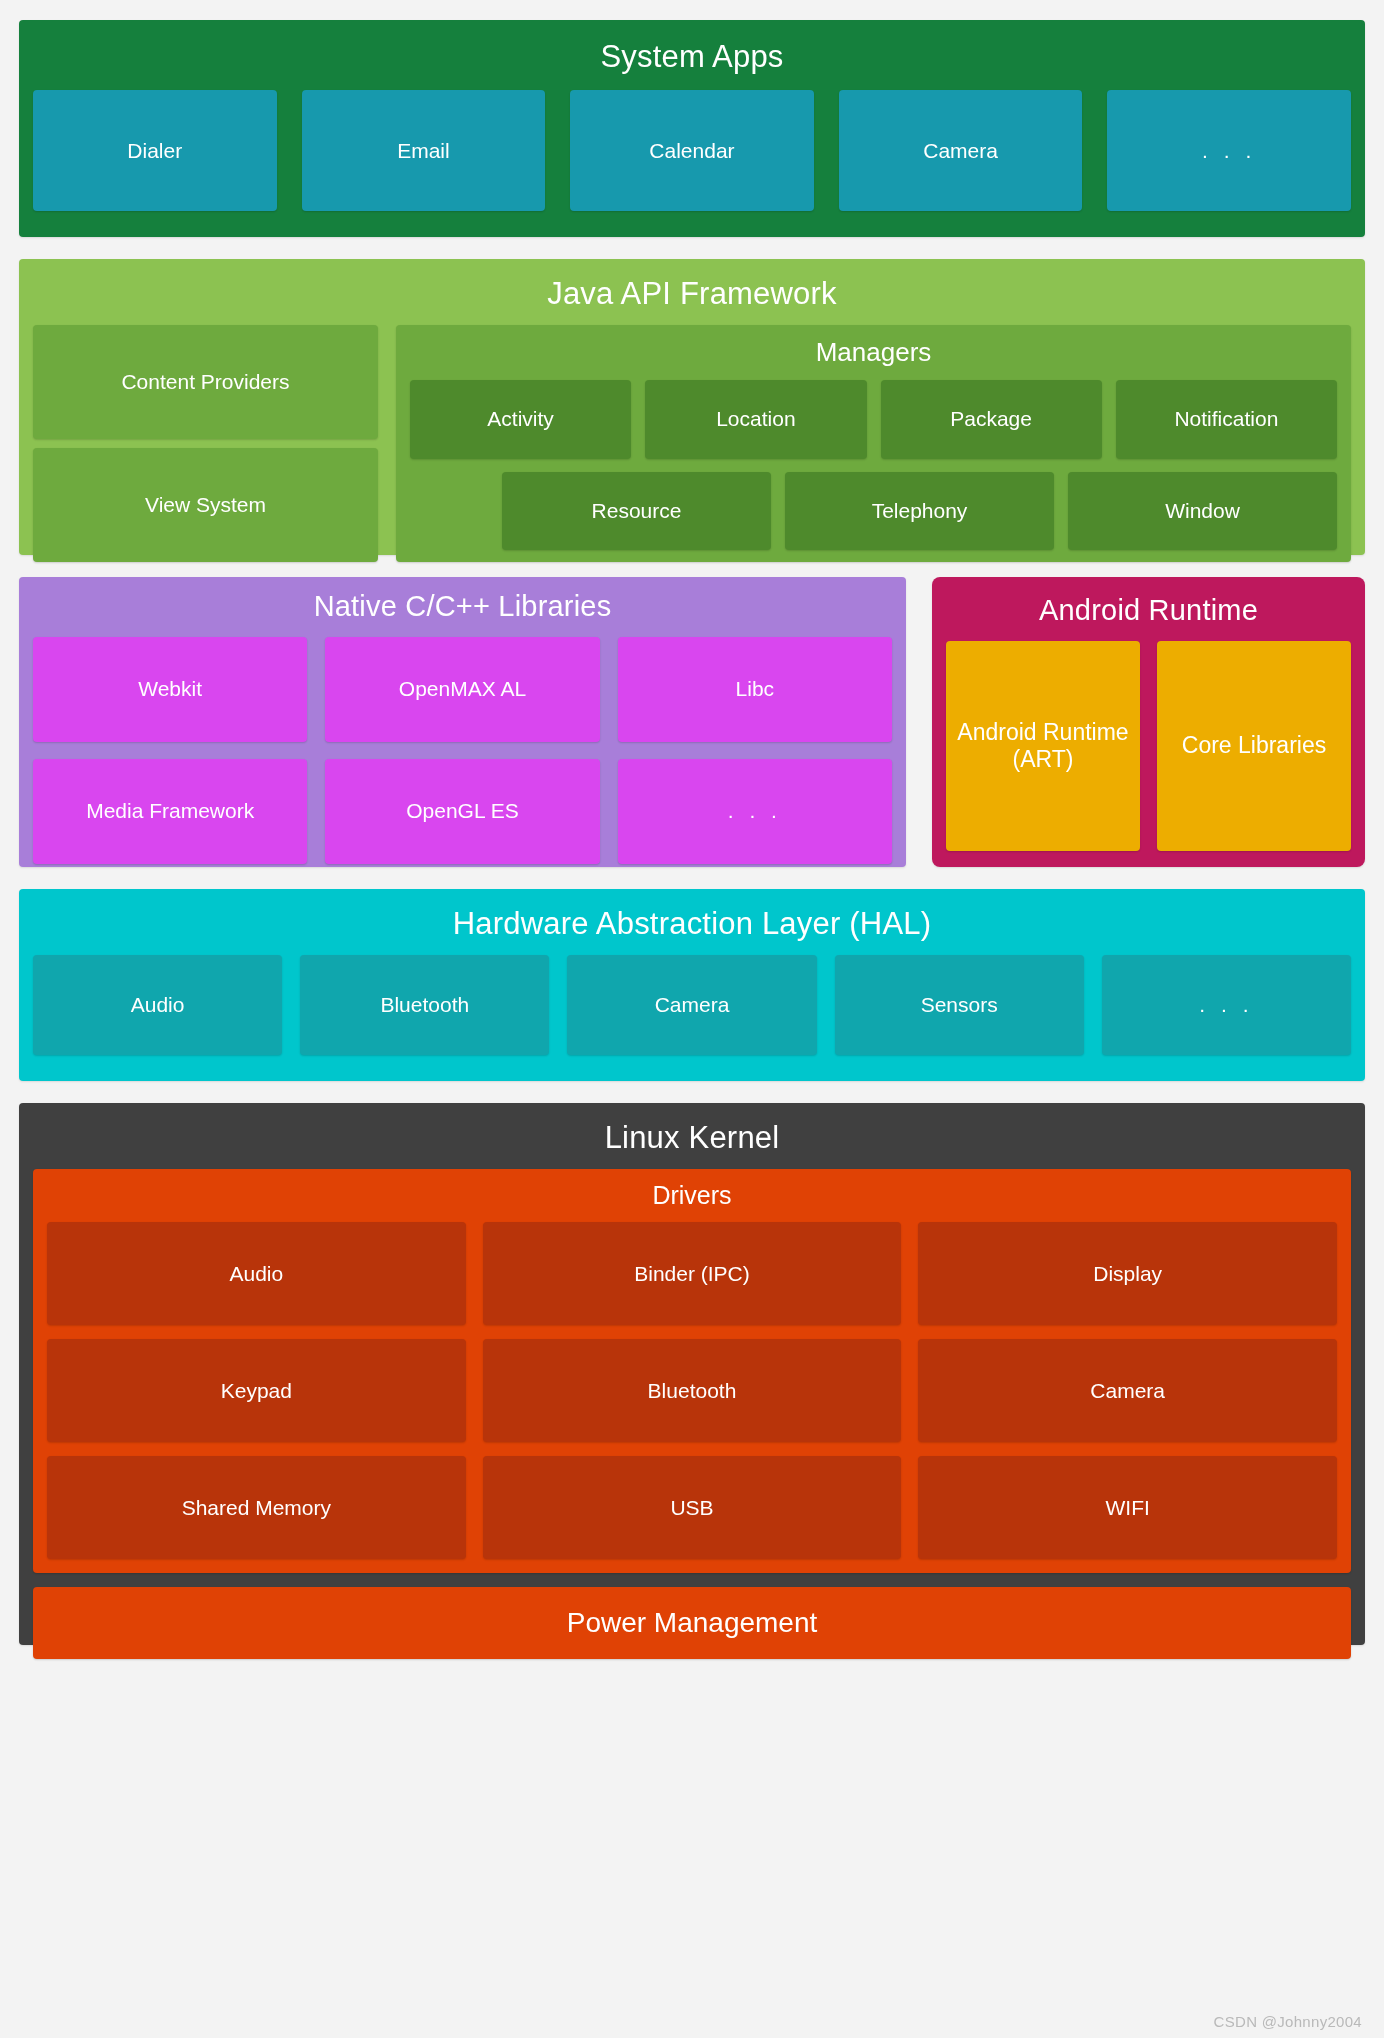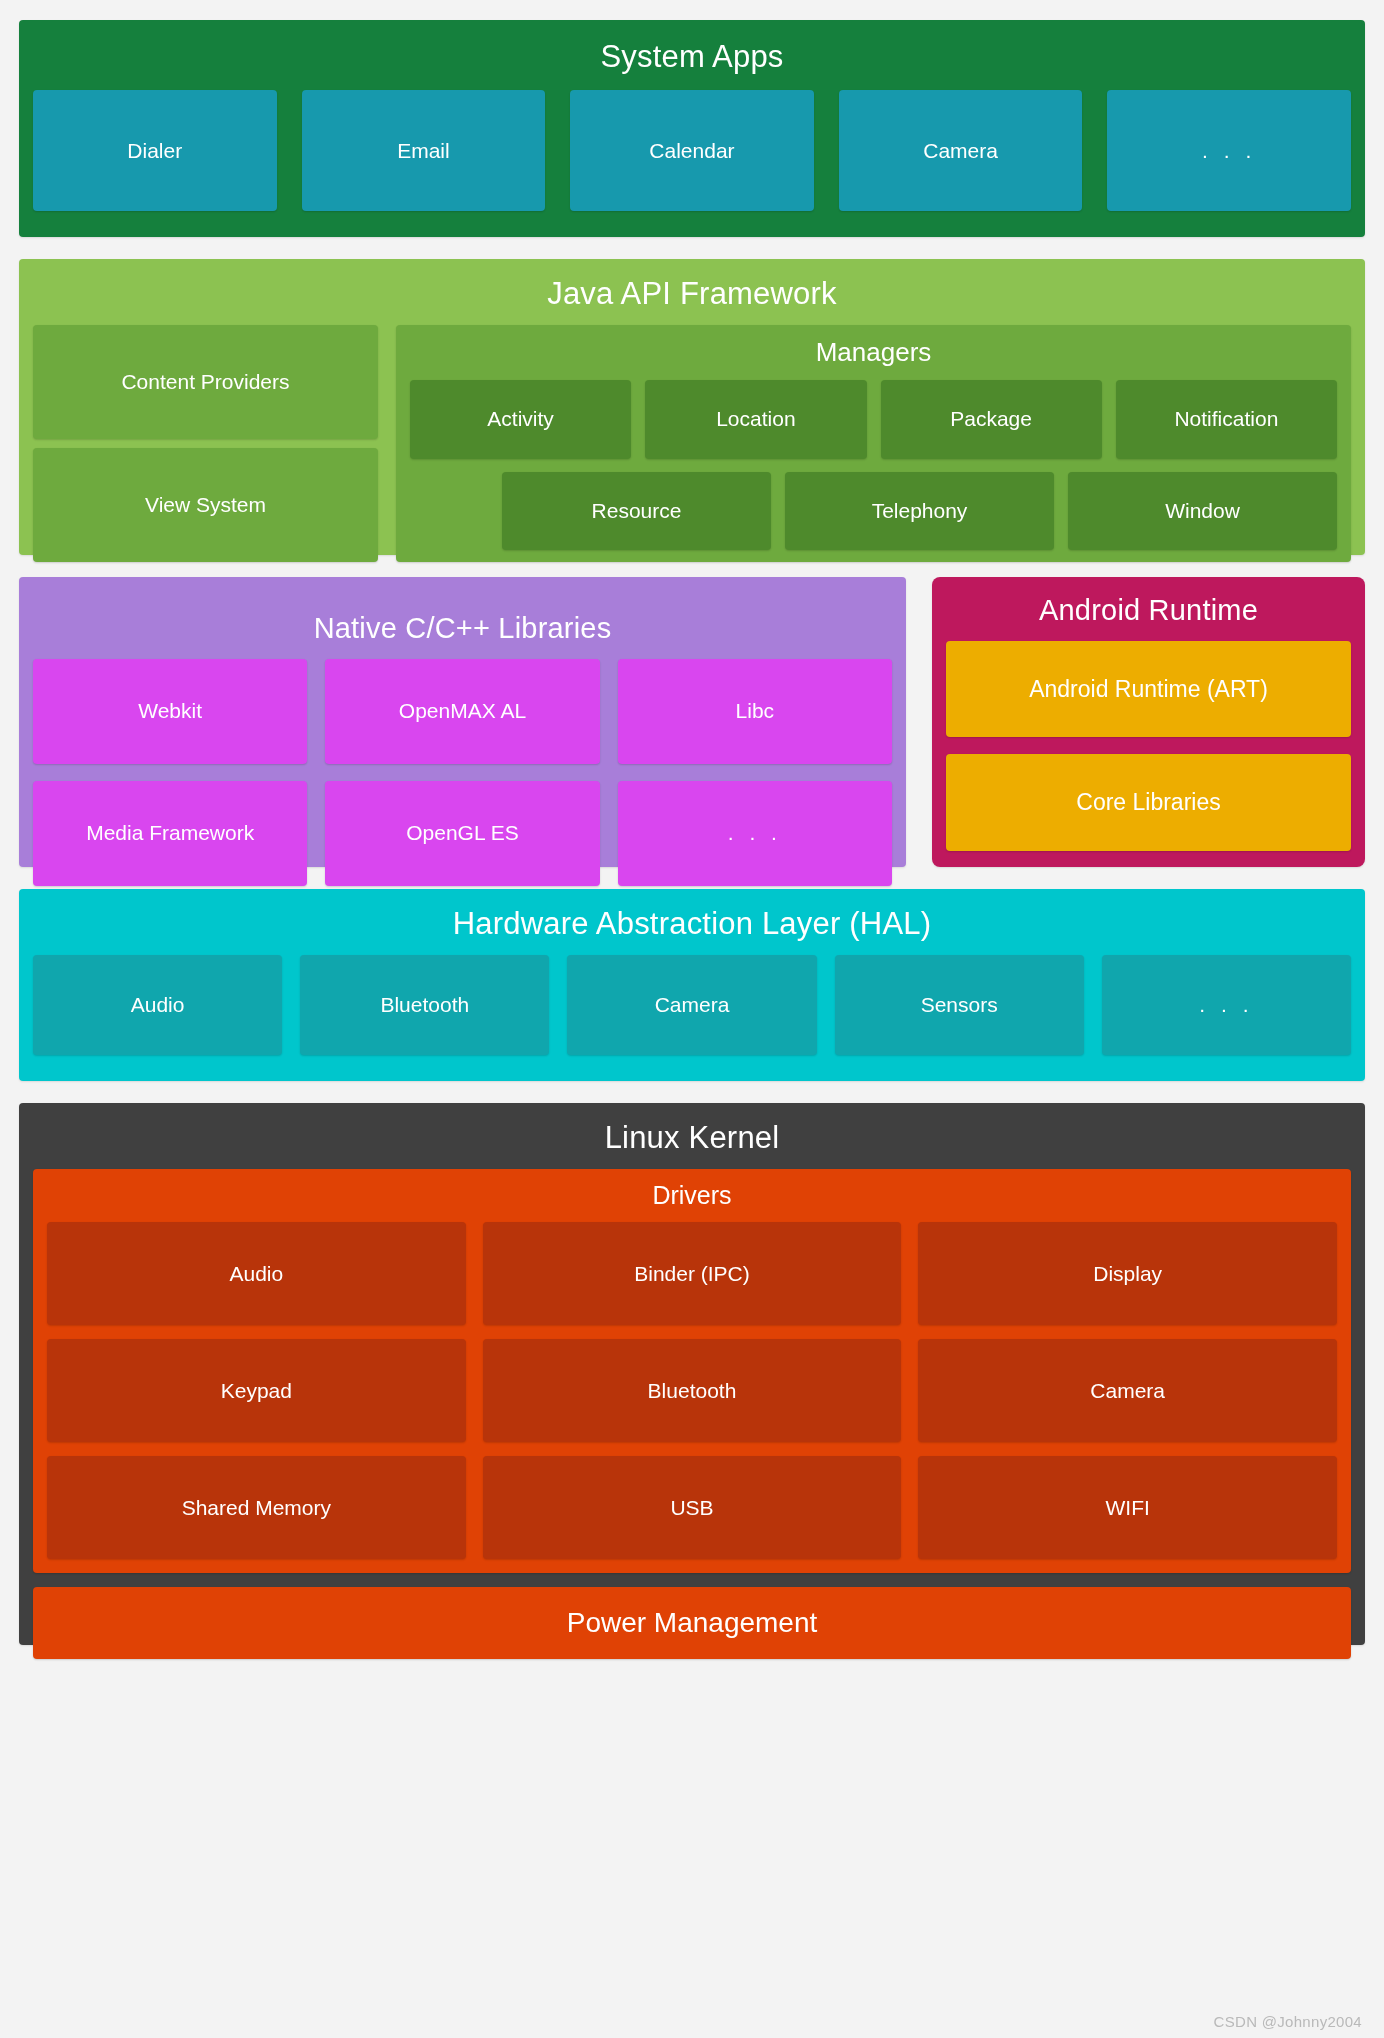--- a/index.html
+++ b/index.html
@@ -135,21 +135,21 @@
     display: flex;
     gap: 26px;
     margin-bottom: 22px;
     height: 290px;
   }
   .native {
     width: 887px;
     background: #a87ed9;
     border-radius: 4px;
     box-sizing: border-box;
-    padding: 32px 14px 16px 14px;
+    padding: 10px 14px 16px 14px;
     box-shadow: 0 1px 2px rgba(0,0,0,0.10);
   }
   .native .layer-title {
     font-size: 29px;
     padding: 4px 0 14px 0;
   }
   .native-grid {
     display: grid;
     grid-template-columns: repeat(3, 1fr);
     gap: 17px 18px;
@@ -168,21 +168,20 @@
     box-shadow: 0 1px 2px rgba(0,0,0,0.10);
     display: flex;
     flex-direction: column;
   }
   .runtime .layer-title {
     font-size: 29px;
     padding: 4px 0 14px 0;
   }
   .runtime-stack {
     display: flex;
-    flex-direction: column;
     gap: 17px;
     height: 227px;
   }
   .runtime-stack .tile {
     background: #edad00;
     font-size: 23px;
     flex: 1 1 0;
   }
 
   

